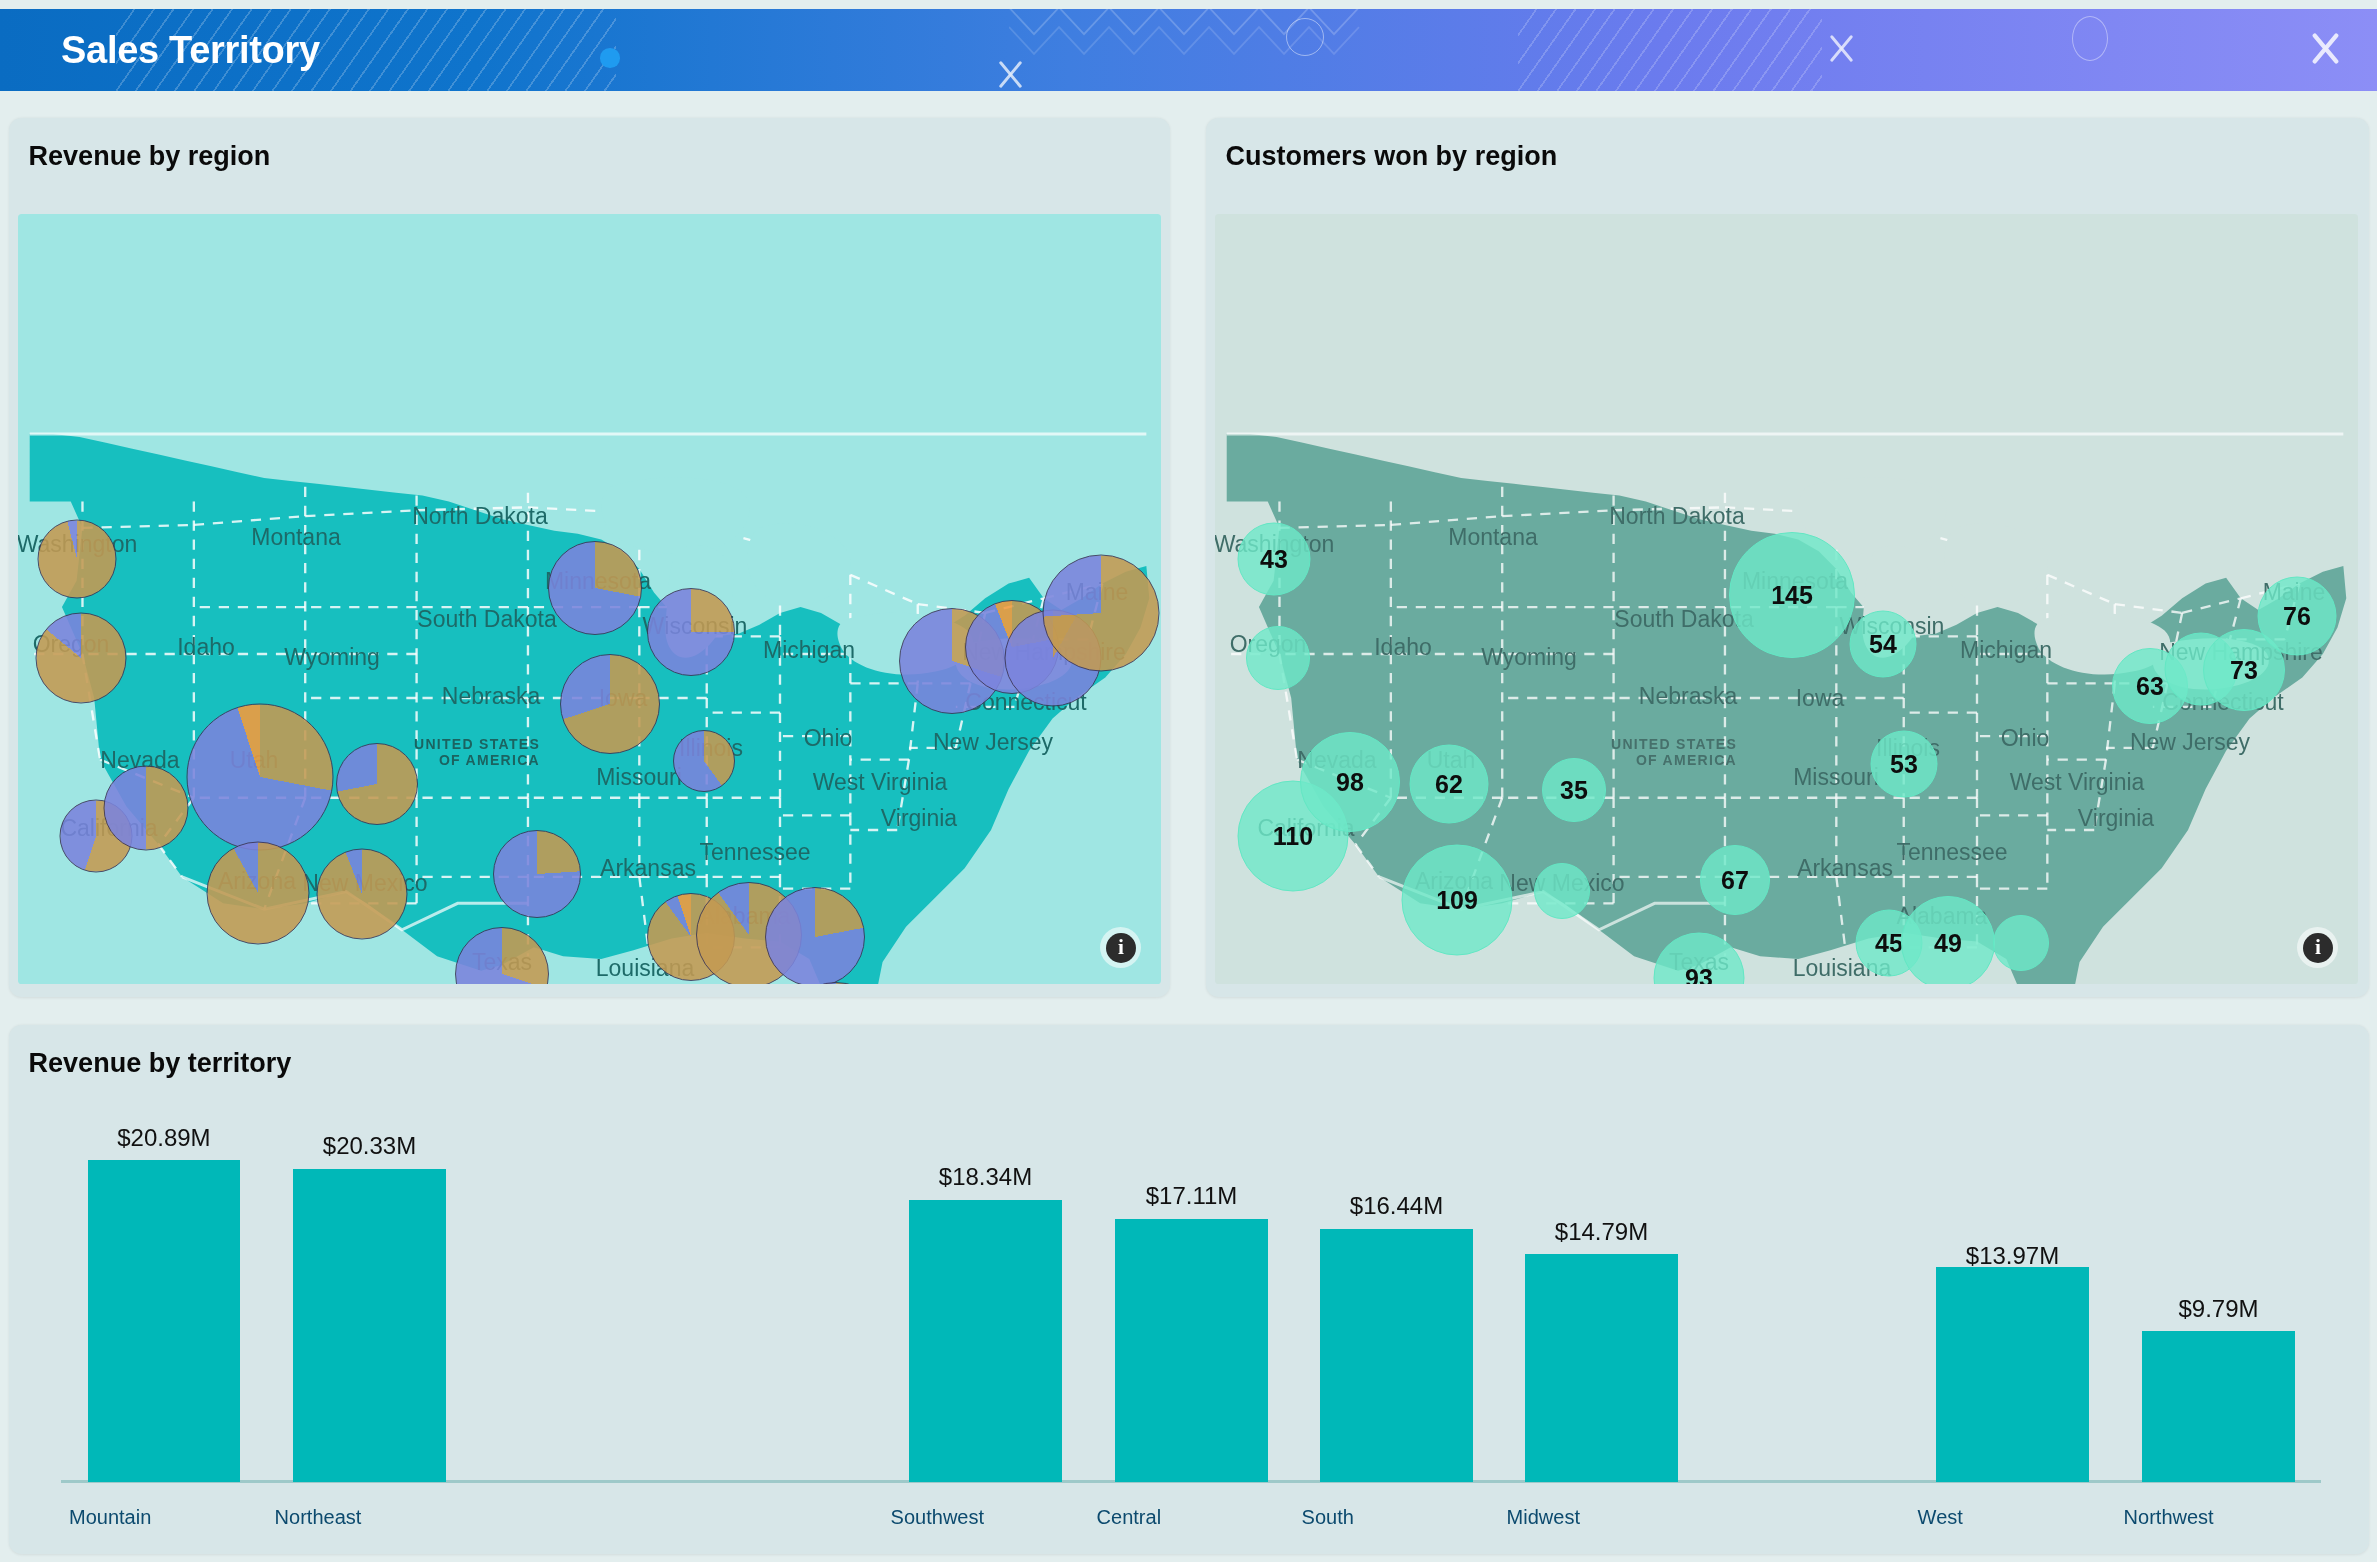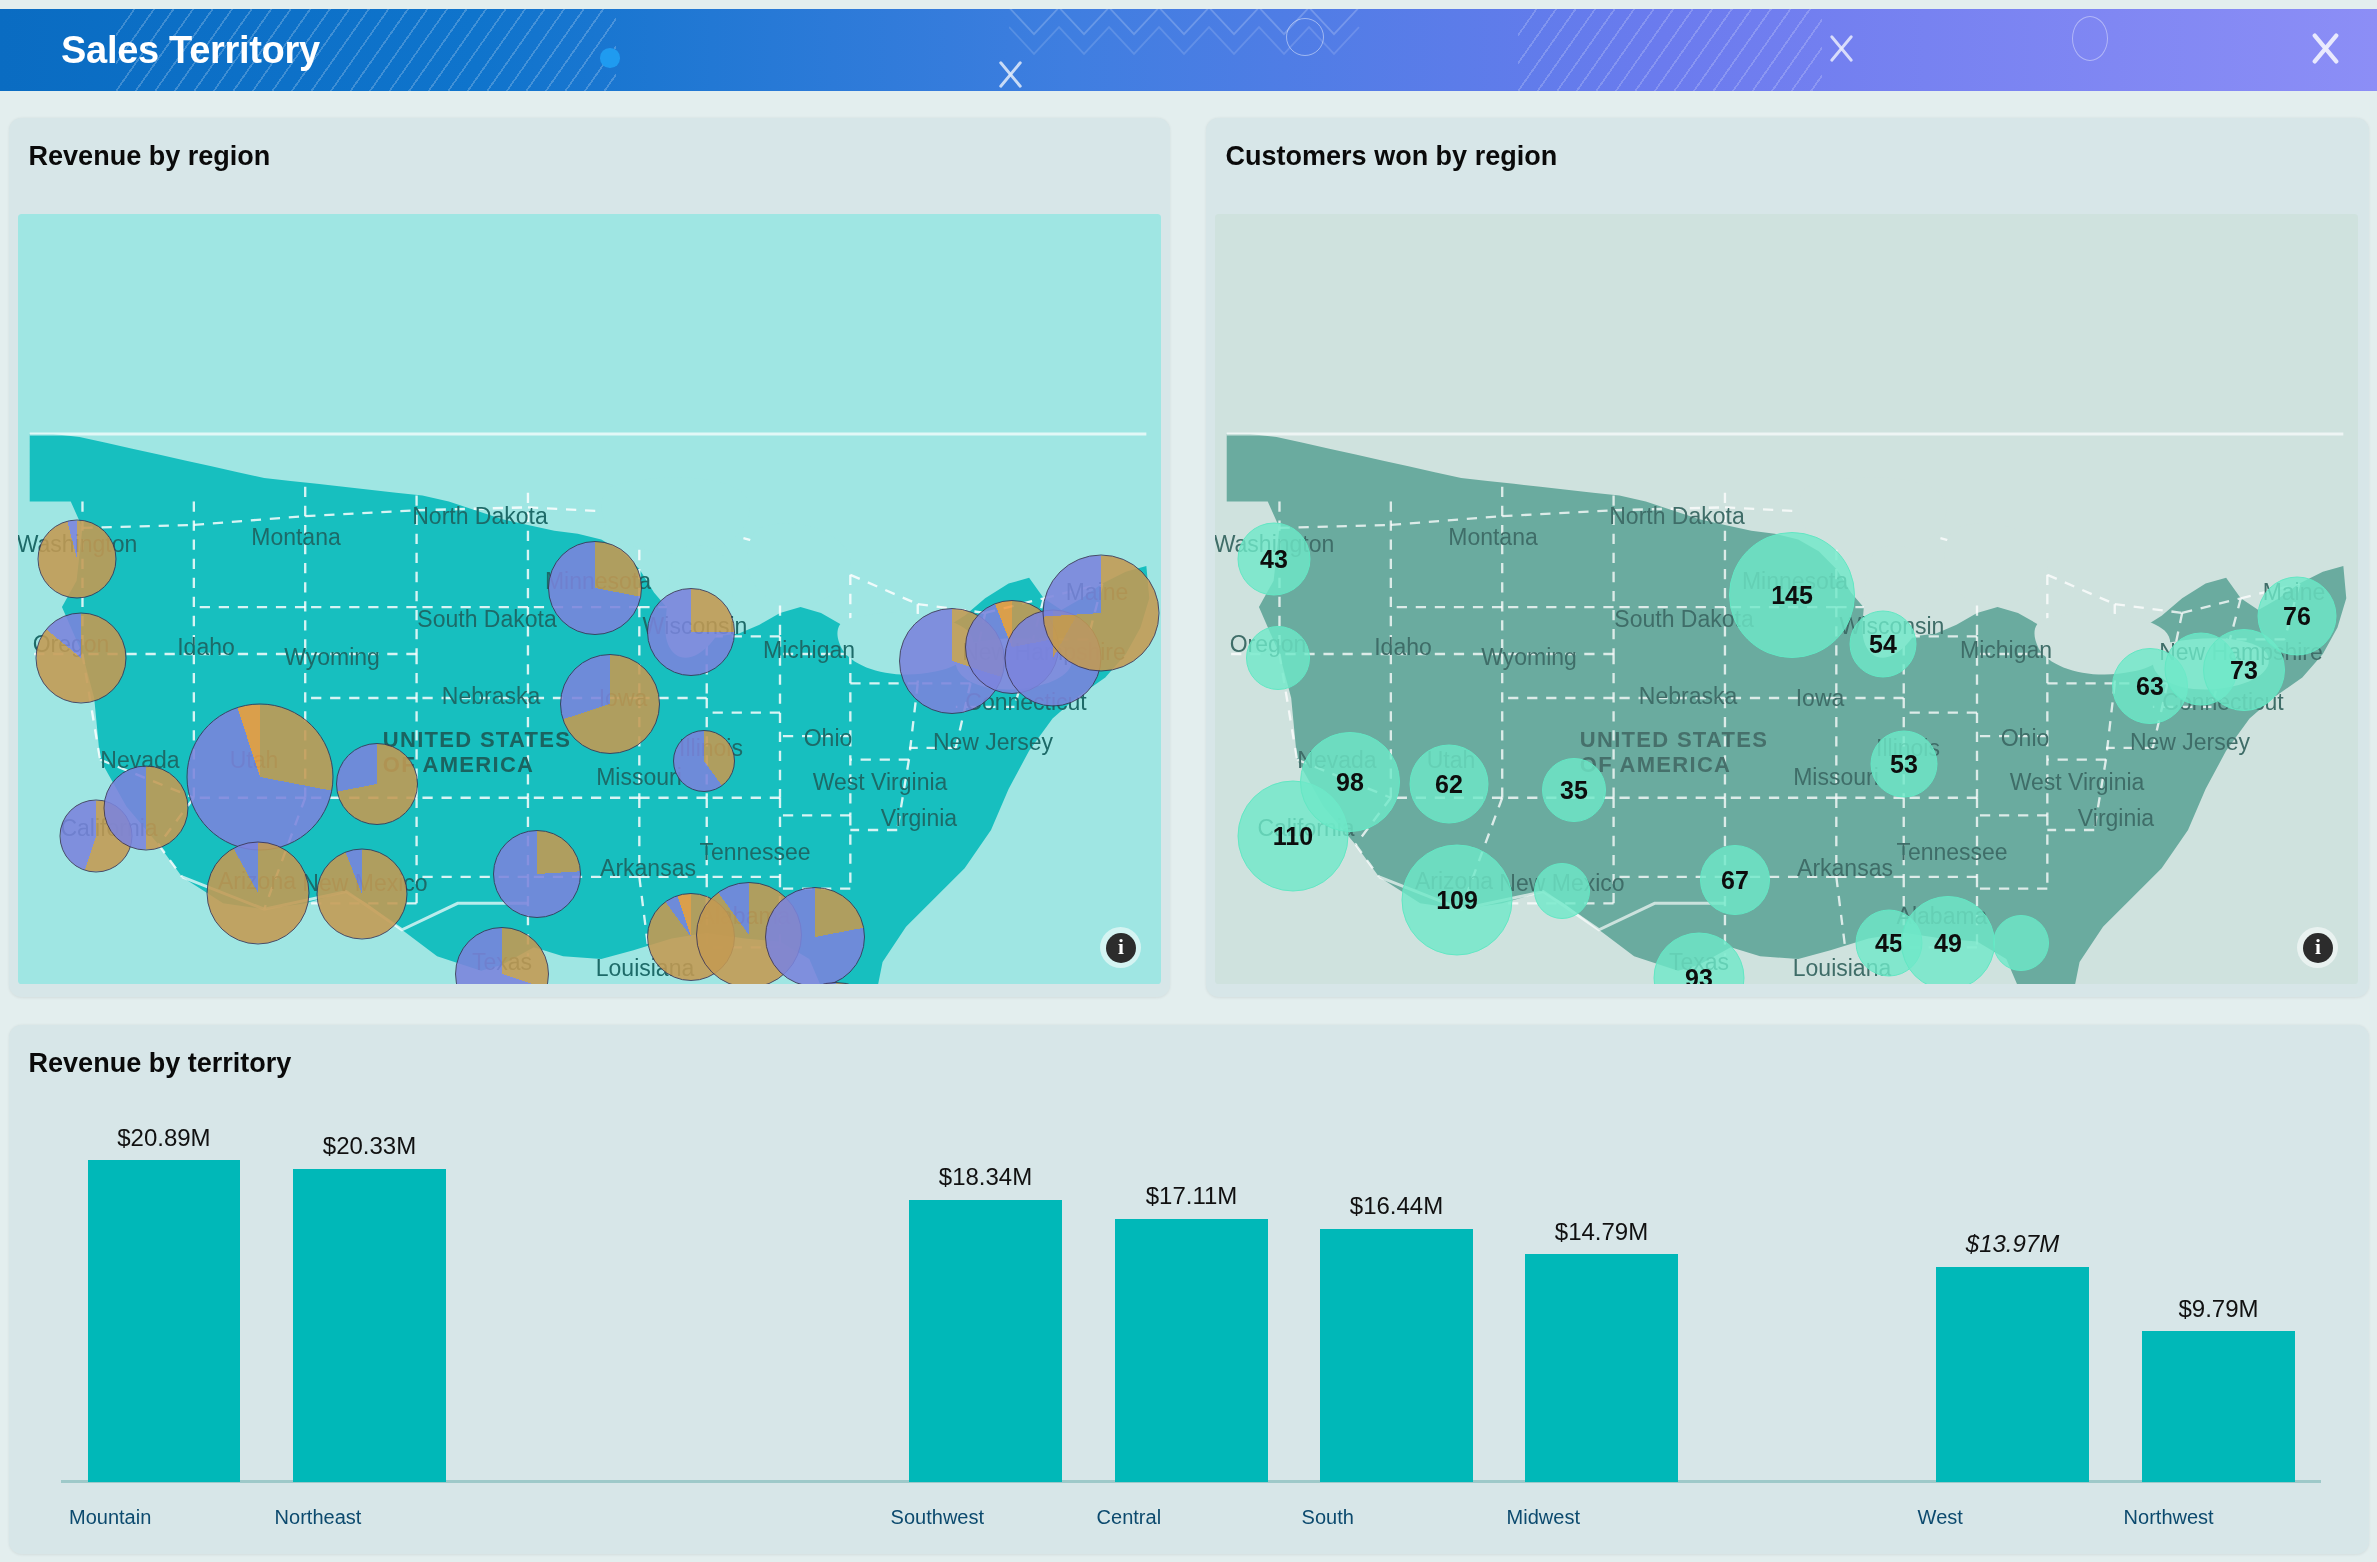--- a/index.html
+++ b/index.html
@@ -59,22 +59,22 @@
   #map-right .map-water{background:#cfe2de;}
   .map-svg{position:absolute;inset:0;width:100%;height:100%;}
   .state-label{
     position:absolute;font-size:23px;font-weight:400;white-space:nowrap;
     transform:translate(-50%,-50%);pointer-events:none;
     font-family:"Liberation Sans", sans-serif;
   }
   #map-left .state-label{color:#1d6a68;}
   #map-right .state-label{color:#3f6d68;}
   .country-label{
-    position:absolute;transform:translate(-50%,-50%);text-align:left;
-    font-size:22px;font-weight:bold;letter-spacing:1.3px;line-height:1.15;
+    position:absolute;transform:translate(-50%,-50%);text-align:right;
+    font-size:14px;font-weight:bold;letter-spacing:1.3px;line-height:1.15;
     pointer-events:none;font-family:"Liberation Sans", sans-serif;
   }
   #map-left .country-label{color:#1b6360;}
   #map-right .country-label{color:#46706b;}
 
   
   .pie{position:absolute;border-radius:50%;transform:translate(-50%,-50%);
        border:1.8px solid #3b3555;box-sizing:border-box;}
   
   .bubble{position:absolute;border-radius:50%;transform:translate(-50%,-50%);
@@ -550,21 +550,21 @@
           <div class="bar-val" style="bottom: 314px;">$16.44M</div>
           <div class="bar-lab">South</div>
         </div>
         <div class="bar-col" style="left: 1459px;">
           <div class="bar-rect" style="height: 228px; background: rgb(0, 184, 184);"></div>
           <div class="bar-val" style="bottom: 288px;">$14.79M</div>
           <div class="bar-lab">Midwest</div>
         </div>
         <div class="bar-col" style="left: 1870px;">
           <div class="bar-rect" style="height: 215px; background: rgb(0, 184, 184);"></div>
-          <div class="bar-val" style="bottom: 276px; font-style: italic;">$13.97M</div>
+          <div class="bar-val" style="bottom: 264px;">$13.97M</div>
           <div class="bar-lab">West</div>
         </div>
         <div class="bar-col" style="left: 2076px;">
           <div class="bar-rect" style="height: 151px; background: rgb(0, 184, 184);"></div>
           <div class="bar-val" style="bottom: 211px;">$9.79M</div>
           <div class="bar-lab">Northwest</div>
         </div>
       </div>
   </div>
 

